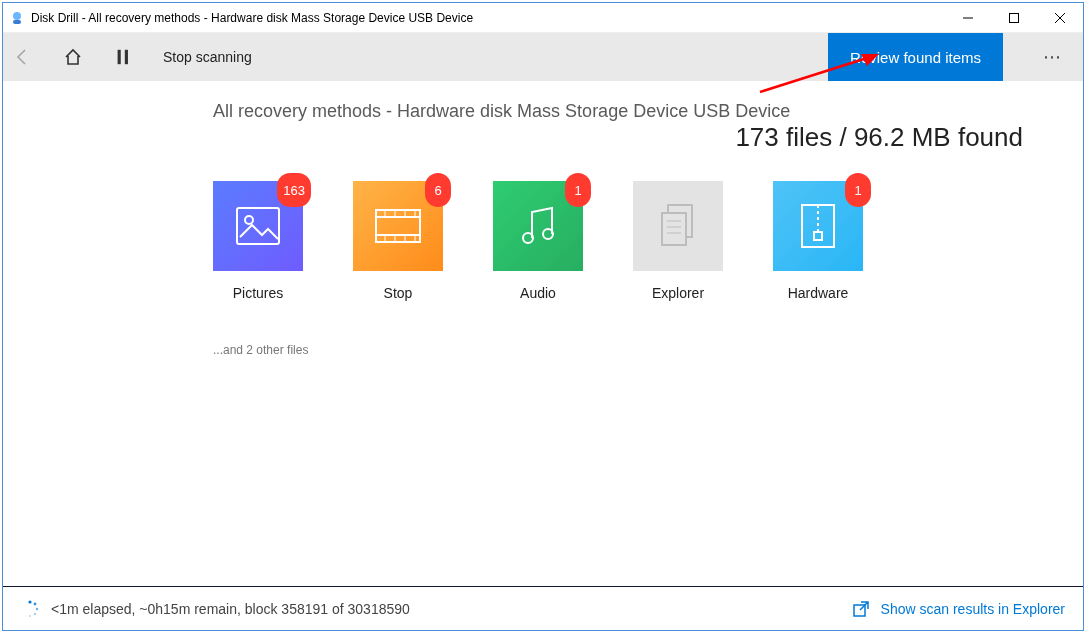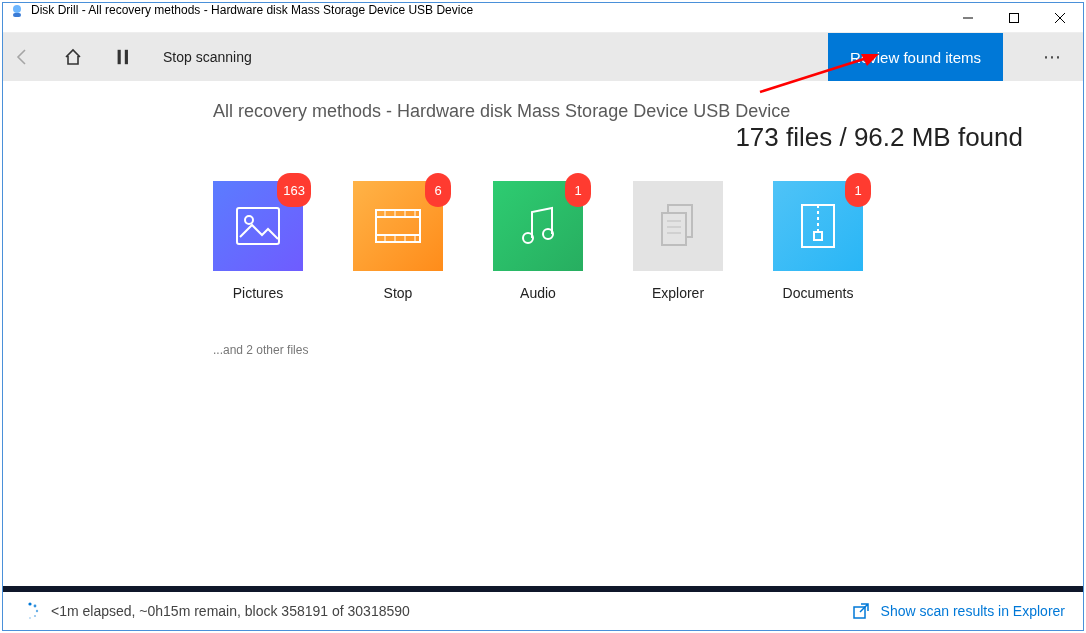--- a/index.html
+++ b/index.html
@@ -1,18 +1,18 @@
 <!DOCTYPE html>
 <html><head>
 <meta charset="utf-8">
 <style>
   * { box-sizing: border-box; margin: 0; padding: 0; }
   body { font-family: "Segoe UI", Arial, sans-serif; background: #fff; color: #222; width: 1086px; height: 633px; overflow: hidden; position: relative; }
   .window { width: 1082px; height: 629px; border: 1px solid #4a90d9; margin: 2px; display: flex; flex-direction: column; background: #fff; }
-  .titlebar { height: 30px; background: #fff; display: flex; align-items: flex-start; padding-left: 6px; border-bottom: 1px solid #eee; }
+  .titlebar { height: 30px; background: #fff; display: flex; align-items: center; padding-left: 6px; border-bottom: 1px solid #eee; }
   .titlebar .app-icon { width: 16px; height: 16px; margin-right: 6px; }
   .titlebar .title { font-size: 12px; color: #000; flex: 1; }
   .win-controls { display: flex; }
   .win-btn { width: 46px; height: 30px; display: flex; align-items: center; justify-content: center; }
   .win-btn svg { width: 10px; height: 10px; }
   .toolbar { height: 48px; background: #e9e9e9; display: flex; align-items: center; padding: 0 10px; gap: 30px; }
   .tb-icon { width: 20px; height: 20px; display: flex; align-items: center; justify-content: center; color: #555; }
   .tb-icon.disabled { opacity: 0.45; }
   .tb-label { font-size: 14px; color: #222; }
   .spacer { flex: 1; }
@@ -25,21 +25,21 @@
   .card { width: 90px; display: flex; flex-direction: column; align-items: center; position: relative; }
   .card .tile { width: 90px; height: 90px; display: flex; align-items: center; justify-content: center; position: relative; }
   .card .badge { position: absolute; top: -8px; right: -8px; min-width: 26px; height: 34px; padding: 0 6px; border-radius: 13px; background: #ff3b30; color: #fff; font-size: 13px; display: flex; align-items: center; justify-content: center; }
   .card .cap { margin-top: 14px; font-size: 14px; color: #222; }
   .tile-pictures { background: linear-gradient(135deg, #5b7cff 0%, #6f5cff 100%); }
   .tile-video    { background: linear-gradient(135deg, #ffb347 0%, #ff8c1a 100%); }
   .tile-audio    { background: linear-gradient(135deg, #2ecc71 0%, #27ae60 100%); }
   .tile-docs     { background: #e3e3e3; }
   .tile-archives { background: linear-gradient(135deg, #4fc3f7 0%, #29b6f6 100%); }
   .other-files { margin-top: 42px; font-size: 12px; color: #777; }
-  .statusbar { height: 44px; border-top: 6px solid #0f172a; display: flex; align-items: center; padding: 0 18px; gap: 12px; }
+  .statusbar { height: 44px; border-top: 1px solid #0f172a; display: flex; align-items: center; padding: 0 18px; gap: 12px; }
   .spinner { width: 18px; height: 18px; }
   .status-text { font-size: 14px; color: #444; flex: 1; }
   .explorer-link { color: #0078d7; font-size: 14px; display: flex; align-items: center; gap: 12px; cursor: pointer; }
   .arrow-annotation { position: absolute; top: 52px; left: 755px; pointer-events: none; }
 </style>
 </head>
 <body>
 
 <div class="window">
 
@@ -161,21 +161,21 @@
 
       <div class="card">
         <div class="tile tile-archives">
           <svg width="34" height="44" viewBox="0 0 34 44">
               <rect x="1" y="1" width="32" height="42" fill="none" stroke="#fff" stroke-width="2"></rect>
               <line x1="17" y1="1" x2="17" y2="28" stroke="#fff" stroke-width="2" stroke-dasharray="3 3"></line>
               <rect x="13" y="28" width="8" height="8" fill="none" stroke="#fff" stroke-width="2"></rect>
             </svg>
           <span class="badge">1</span>
         </div>
-        <div class="cap">Documents</div>
+        <div class="cap">Hardware</div>
       </div>
     </div>
 
     <div class="other-files">...and 2 other files</div>
   </div>
 
   <div class="statusbar">
     <span class="spinner">
       <svg viewBox="0 0 18 18">
           <g fill="#0078d7">

